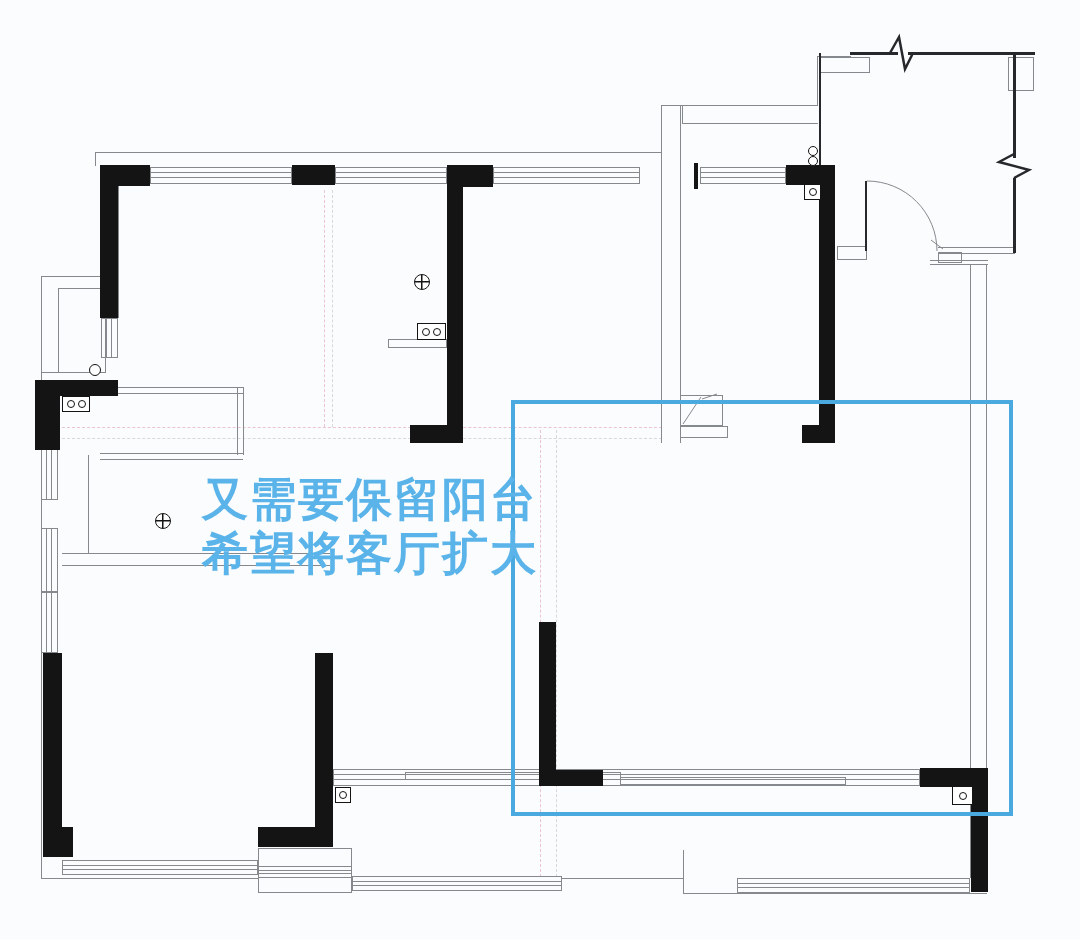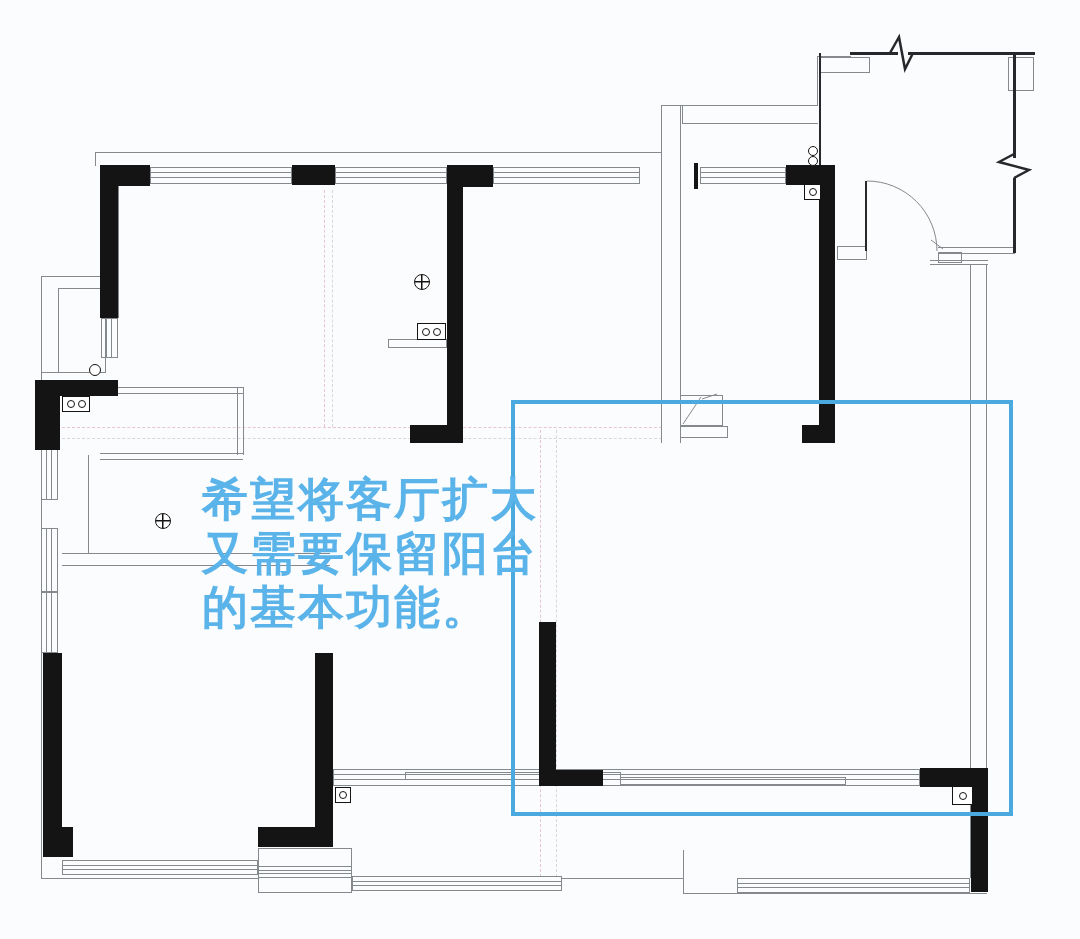--- a/index.html
+++ b/index.html
@@ -154,17 +154,16 @@
   <svg id="overlay" width="1080" height="939">
       <path d="M867,181 A70,70 0 0 1 937,251" stroke="#85888d" stroke-width="1" fill="none" stroke-linejoin="miter"></path>
       <path d="M890,53 L899,37 L905,69 L913,53" stroke="#26282b" stroke-width="2.5" fill="none" stroke-linejoin="miter"></path>
       <path d="M1014,154 L999,162 L1029,170 L1014,178" stroke="#26282b" stroke-width="2.5" fill="none" stroke-linejoin="miter"></path>
       <path d="M683,424 L701,397" stroke="#85888d" stroke-width="1" fill="none" stroke-linejoin="miter"></path>
       <path d="M702,399 L717,394" stroke="#85888d" stroke-width="1" fill="none" stroke-linejoin="miter"></path>
       <path d="M931,240 L943,249" stroke="#85888d" stroke-width="1" fill="none" stroke-linejoin="miter"></path>
     </svg>
   <div id="hbox" style="left: 511px; top: 400px; width: 502px; height: 416px; border-color: rgb(74, 169, 223); border-width: 4px;"></div>
   <div id="note" style="left: 202px; top: 472px; font-size: 46px; line-height: 54px; color: rgb(91, 180, 233);">
+    <span class="nline">又需要保留阳台</span>
     <span class="nline">希望将客厅扩大</span>
-    <span class="nline">又需要保留阳台</span>
-    <span class="nline">的基本功能。</span>
   </div>
 </div>
 
 </body></html>

